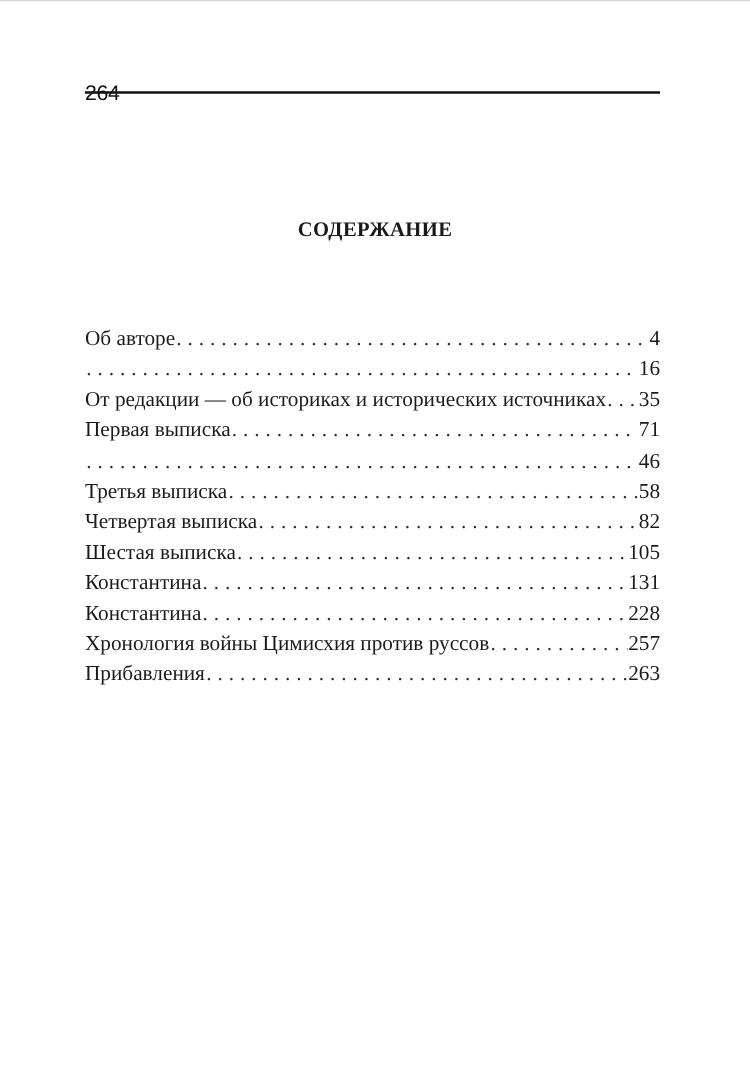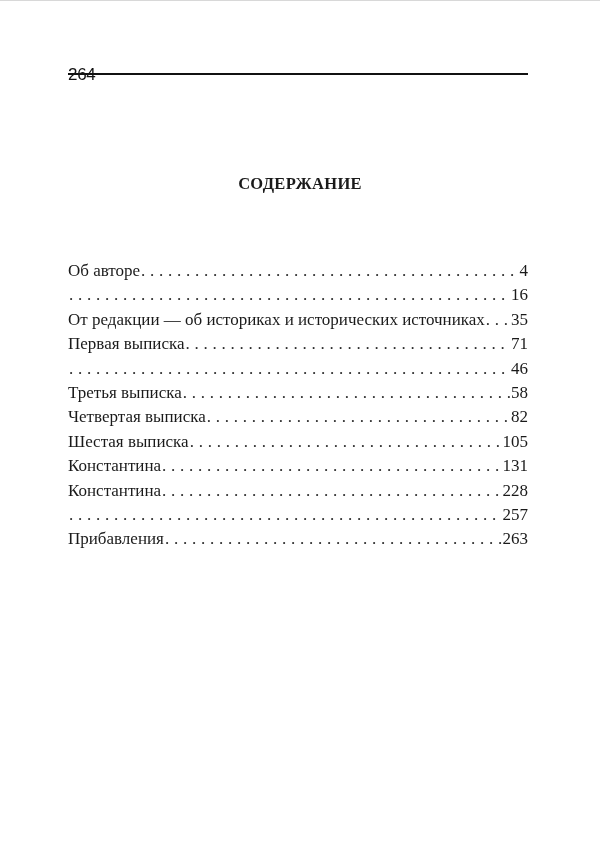--- a/index.html
+++ b/index.html
@@ -89,20 +89,21 @@
       <span class="toc-label">Константина</span>
       <span class="toc-leader"></span>
       <span class="toc-page">131</span>
     </div>
   <div class="toc-row">
       <span class="toc-label">Константина</span>
       <span class="toc-leader"></span>
       <span class="toc-page">228</span>
     </div>
   <div class="toc-row">
+      <span class="toc-label">Хронология войны Цимисхия против руссов</span>
       <span class="toc-leader"></span>
       <span class="toc-page">257</span>
     </div>
   <div class="toc-row">
       <span class="toc-label">Прибавления</span>
       <span class="toc-leader"></span>
       <span class="toc-page">263</span>
     </div>
 </div>
 

